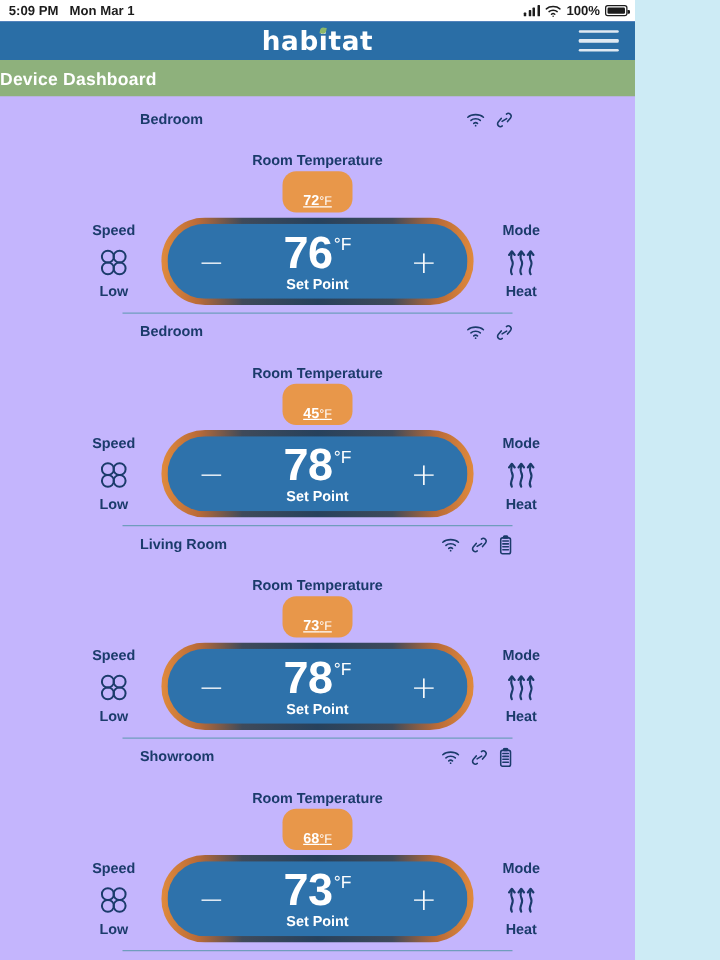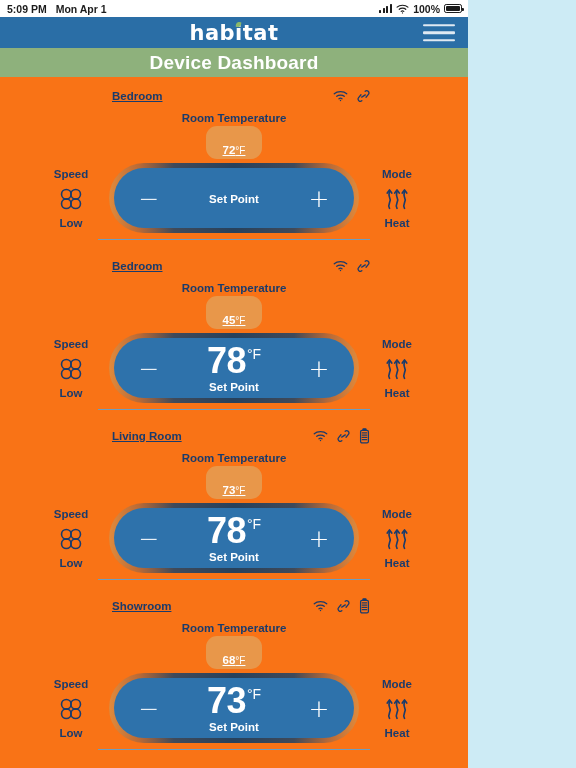--- a/index.html
+++ b/index.html
@@ -2,21 +2,21 @@
 <html><head>
 <meta charset="utf-8">
 <style>
   * { box-sizing: border-box; margin: 0; padding: 0; }
   html, body {
     width: 576px; height: 768px;
     font-family: "Liberation Sans", sans-serif;
     background: #cdebf5;
     overflow: hidden;
   }
-  .screen { position: relative; width: 468px; height: 768px; background: #f97316; }
+  .screen { position: relative; width: 508px; height: 768px; background: #c4b5fd; }
 
   
   .statusbar {
     height: 17px; background: #ffffff;
     display: flex; align-items: center;
     padding: 0 6px 0 7px;
     font-size: 10.5px; color: #1c1c1c; font-weight: bold;
   }
   .sb-left { display: flex; align-items: center; gap: 9px; }
   .sb-spacer { flex: 1; }
@@ -43,36 +43,36 @@
   }
   .hamburger {
     position: absolute; right: 13px; top: 50%; transform: translateY(-50%);
     width: 32px; display: flex; flex-direction: column; gap: 5px; cursor: pointer;
   }
   .hamburger span { display: block; height: 2.5px; background: #dfe9f2; border-radius: 1px; }
 
   
   .titlebar {
     height: 29px; background: #8eb17c;
-    display: flex; align-items: center; justify-content: center;
-    color: #ffffff; font-size: 19px; font-weight: bold; letter-spacing: .2px;
+    display: flex; align-items: center; 
+    color: #ffffff; font-size: 14px; font-weight: bold; letter-spacing: .2px;
   }
 
   
   .content { padding: 0; }
   .card { position: relative; padding: 10px 0 0 0; height: 170px; }
   .card-head {
     display: flex; align-items: center; justify-content: space-between;
     padding: 0 98px 0 112px; height: 18px;
   }
-  .room-name { color: #1b3b6b; font-size: 11.5px; font-weight: bold; text-decoration: underline; }
+  .room-name { color: #1b3b6b; font-size: 11.5px; font-weight: bold; }
   .head-icons { display: flex; align-items: center; gap: 9px; }
   .ico { color: #1b3b6b; display: inline-flex; }
 
-  .rt-wrap { text-align: center; margin-top: 7px; }
+  .rt-wrap { text-align: center; margin-top: 18px; }
   .rt-label { color: #1b3b6b; font-size: 11.5px; font-weight: bold; }
   .rt-badge {
     display: inline-block; margin-top: 2px;
     background: #e8974a; color: #ffffff;
     border-radius: 11px; padding: 18px 17px 3px;
     font-size: 11.5px; font-weight: bold; text-decoration: underline;
   }
   .rt-badge .deg { font-weight: normal; font-size: 10px; }
 
   .dial-row { display: flex; align-items: center; justify-content: center; margin-top: 4px; }
@@ -107,21 +107,21 @@
   .divider { height: 1px; background: #6f9dbd; margin: 6px 98px 0 98px; }
 </style>
 </head>
 <body>
 
 <div class="screen">
 
   <div class="statusbar">
     <div class="sb-left">
       <span>5:09 PM</span>
-      <span>Mon Apr 1</span>
+      <span>Mon Mar 1</span>
     </div>
     <div class="sb-spacer"></div>
     <div class="sb-right">
       <span class="signal">
           <i></i>
           <i></i>
           <i></i>
           <i></i>
         </span>
       <span class="ico">
@@ -195,20 +195,23 @@
             <circle cx="11" cy="21" r="5.1"></circle>
                 <circle cx="21" cy="21" r="5.1"></circle>
           </svg>
         </div>
         <div class="side-bot">Low</div>
       </div>
 
       <div class="pill">
         <span class="pill-btn">−</span>
         <div class="pill-center">
+          <div>
+            <span class="sp-val">76</span><span class="sp-deg">°F</span>
+          </div>
           <div class="sp-label">Set Point</div>
         </div>
         <span class="pill-btn">+</span>
       </div>
 
       <div class="side">
         <div class="side-top">Mode</div>
         <div class="side-ico">
           <svg width="30" height="30" viewBox="0 0 32 32" fill="none" stroke="#1b3b6b" stroke-width="1.8" stroke-linecap="round">
             <path d="M8 26 C5 21, 11 19, 8 14 C6.6 11.4, 8 9, 8 7.5"></path>

